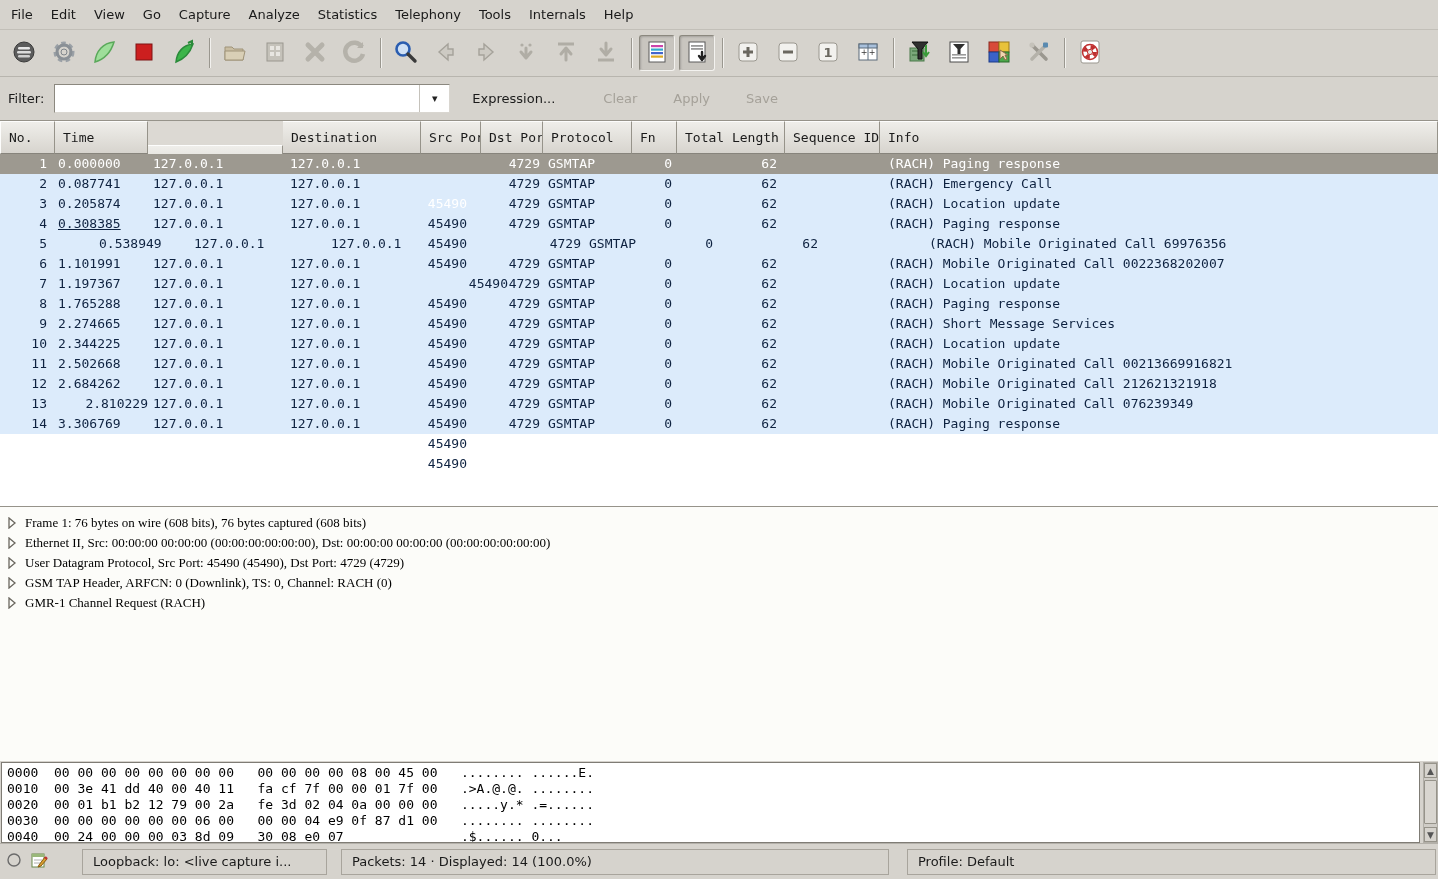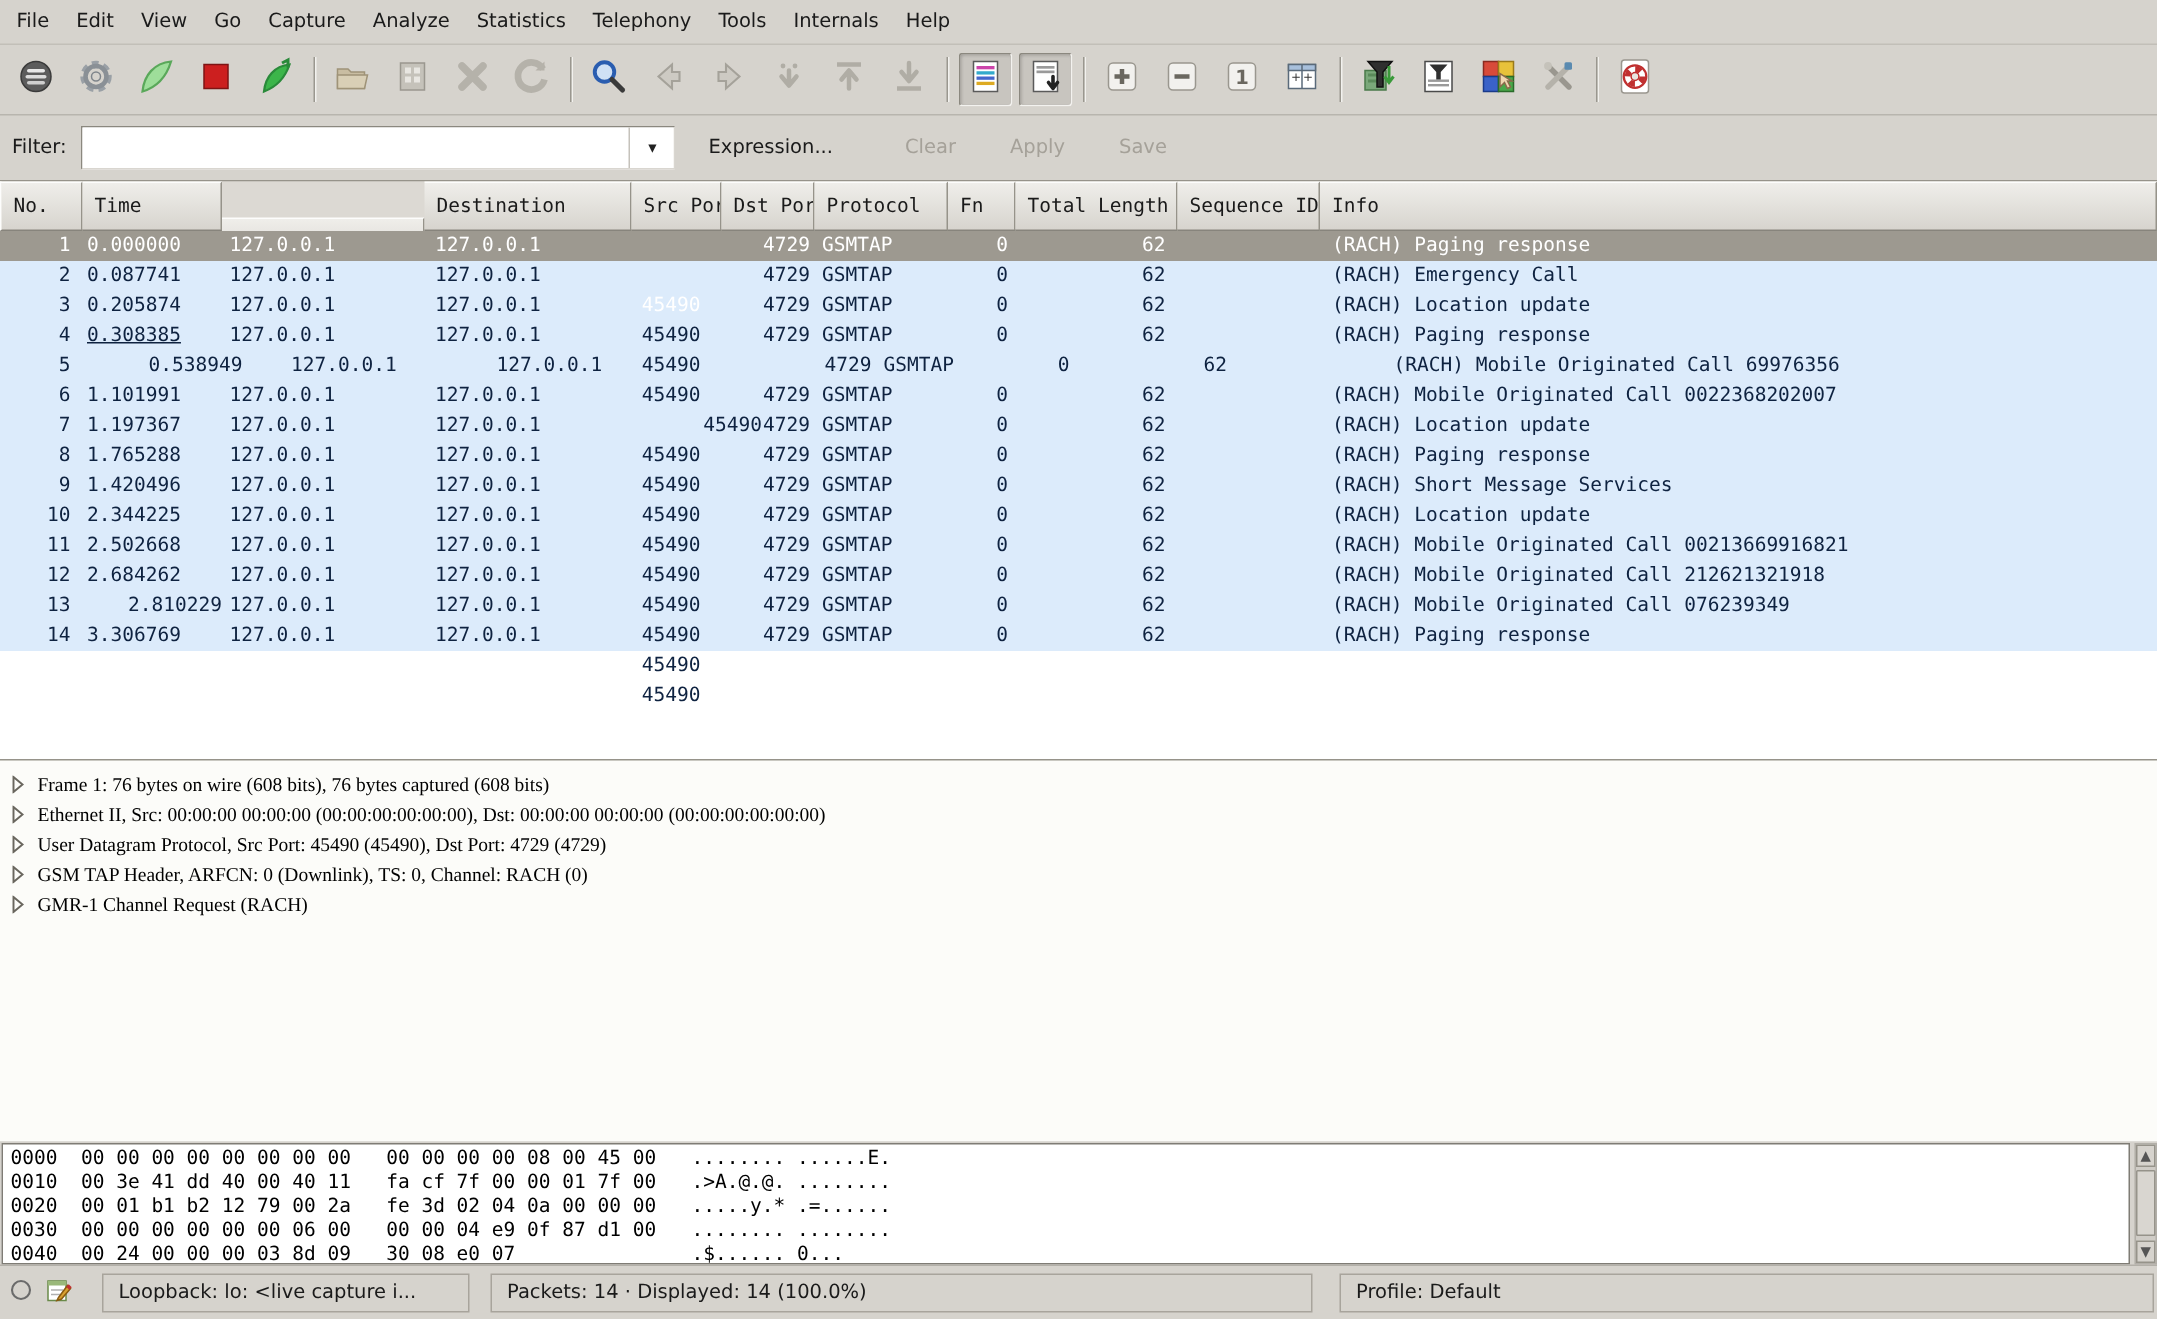--- a/index.html
+++ b/index.html
@@ -72,21 +72,21 @@
           font-size:9px; color:#555; }
   .strack { flex:1; position:relative; }
   .sthumb { position:absolute; top:2px; left:0; width:13px; height:44px; background:#d9d6d0;
             border:1px solid #96938a; border-radius:1px; }
 
   
   .statusbar { height:36px; display:flex; align-items:center; border-top:1px solid #b3b0a9; padding:0 2px 0 6px; }
   .sicon { margin-right:8px; display:flex; align-items:center; }
   .sbox { height:26px; line-height:24px; border:1px solid #a8a49c; padding:0 10px; overflow:hidden;
           white-space:nowrap; background:#d6d3cd; }
-  .sb1 { width:245px; margin-left:12px; }
+  .sb1 { width:245px; margin-left:26px; }
   .sb2 { width:548px; margin-left:14px; }
   .sb3 { flex:1; margin-left:18px; }
 </style>
 </head>
 <body>
 
 <div id="app">
 
   <div class="menubar" id="menubar">
       <div class="menuitem">File</div>
@@ -443,21 +443,21 @@
         <div class="pcell c4" style="width: 60px;">45490</div>
         <div class="pcell c5" style="width: 62px;">4729</div>
         <div class="pcell c6" style="width: 89px;">GSMTAP</div>
         <div class="pcell c7" style="width: 45px;">0</div>
         <div class="pcell c8" style="width: 108px;">62</div>
         <div class="pcell c9" style="width: 95px;"></div>
         <div class="pcell c10" style="width: 558px;">(RACH) Paging response</div>
       </div>
       <div class="prow">
         <div class="pcell c0" style="width: 55px;">9</div>
-        <div class="pcell c1" style="width: 93px;">1.420496</div>
+        <div class="pcell c1" style="width: 93px;">2.274665</div>
         <div class="pcell c2" style="width: 135px;">127.0.0.1</div>
         <div class="pcell c3" style="width: 138px;">127.0.0.1</div>
         <div class="pcell c4" style="width: 60px;">45490</div>
         <div class="pcell c5" style="width: 62px;">4729</div>
         <div class="pcell c6" style="width: 89px;">GSMTAP</div>
         <div class="pcell c7" style="width: 45px;">0</div>
         <div class="pcell c8" style="width: 108px;">62</div>
         <div class="pcell c9" style="width: 95px;"></div>
         <div class="pcell c10" style="width: 558px;">(RACH) Short Message Services</div>
       </div>

